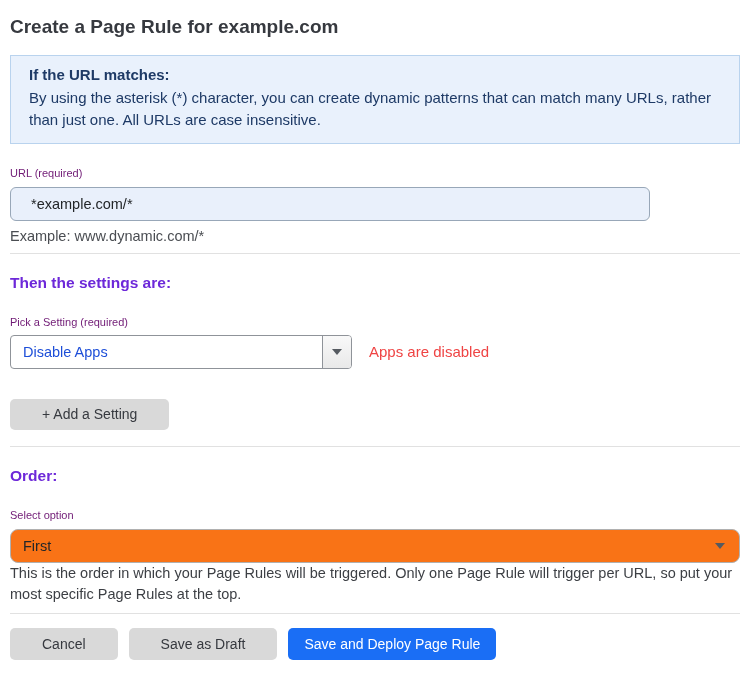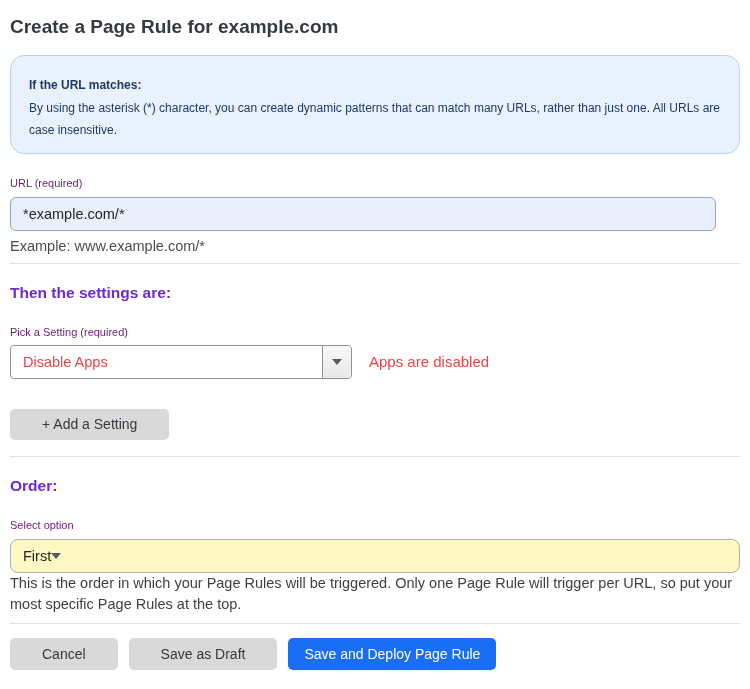--- a/index.html
+++ b/index.html
@@ -14,48 +14,48 @@
     font-size: 19px;
     line-height: 26px;
     font-weight: bold;
     color: #36393f;
     margin: 6px 0 7px 0;
   }
   .info-box {
     margin-top: 15px;
     background: #e9f1fc;
     border: 1px solid #b9d3ee;
-    border-radius: 14px;
-    padding: 18px 18px 11px 18px;
+    border-radius: 0;
+    padding: 8px 18px 11px 18px;
     color: #1e3a66;
-    font-size: 12px;
+    font-size: 15px;
     line-height: 22.5px;
   }
   .info-box .info-heading { font-weight: bold; }
   .info-box a.info-link {
     color: #2b5bcc;
     text-decoration: underline;
     cursor: pointer;
   }
   .info-box .link-suffix { color: #1e3a66; }
   .field-label {
     margin-top: 20px;
     font-size: 11px;
     line-height: 18px;
     color: #701a75;
   }
   .url-input {
     display: block;
-    width: 706px;
+    width: 640px;
     height: 34px;
     margin-top: 5px;
     background: #e9f0fb;
     border: 1px solid #98a7b8;
     border-radius: 6px;
-    padding: 0 12px;
+    padding: 0 20px;
     font-family: "Liberation Sans", sans-serif;
     font-size: 14.5px;
     color: #232629;
     outline: none;
   }
   .helper-text {
     margin-top: 6px;
     font-size: 14.5px;
     line-height: 18px;
     color: #4a4d52;
@@ -89,21 +89,21 @@
     align-items: stretch;
     cursor: pointer;
     overflow: hidden;
   }
   .custom-select .select-value {
     flex: 1;
     display: flex;
     align-items: center;
     padding-left: 12px;
     font-size: 14.5px;
-    color: #ef4444;
+    color: #1d4ed8;
     text-align: right;
   }
   .custom-select .select-arrow-btn {
     width: 29px;
     border-left: 1px solid #8f9399;
     background: linear-gradient(#f9f9f9, #e9e9e9);
     display: flex;
     align-items: center;
     justify-content: center;
   }
@@ -130,24 +130,24 @@
     color: #36393f;
     cursor: pointer;
   }
   .add-setting-btn { margin-top: 30px; }
   .wide-select {
     margin-top: 5px;
     width: 730px;
     height: 34px;
     border: 1px solid #b0b0b0;
     border-radius: 8px;
-    background: #fef9c3;
-    display: flex;
-    align-items: center;
-    justify-content: flex-start;
+    background: #f97316;
+    display: flex;
+    align-items: center;
+    justify-content: space-between;
     padding: 0 14px 0 12px;
     font-size: 14.5px;
     color: #232629;
     cursor: pointer;
   }
   .order-helper {
     font-size: 14.5px;
     line-height: 21px;
     color: #3c3f44;
     max-width: 732px;
@@ -179,21 +179,21 @@
 
 <h1 class="page-title">Create a Page Rule for example.com</h1>
 
 <div class="info-box">
   <div class="info-heading">If the URL matches:</div>
   <div class="info-body">By using the asterisk (*) character, you can create dynamic patterns that can match many URLs, rather than just one. All URLs are case insensitive.</div>
 </div>
 
 <div class="field-label">URL (required)</div>
 <input class="url-input" type="text" value="*example.com/*" style="">
-<div class="helper-text">Example: www.example.com/*</div>
+<div class="helper-text">Example: www.dynamic.com/*</div>
 
 <hr class="divider">
 
 <div class="section-heading">Then the settings are:</div>
 <div class="field-label label-sub">Pick a Setting (required)</div>
 
 <div class="setting-row">
   <div class="custom-select">
     <div class="select-value">Disable Apps</div>
     <div class="select-arrow-btn">

